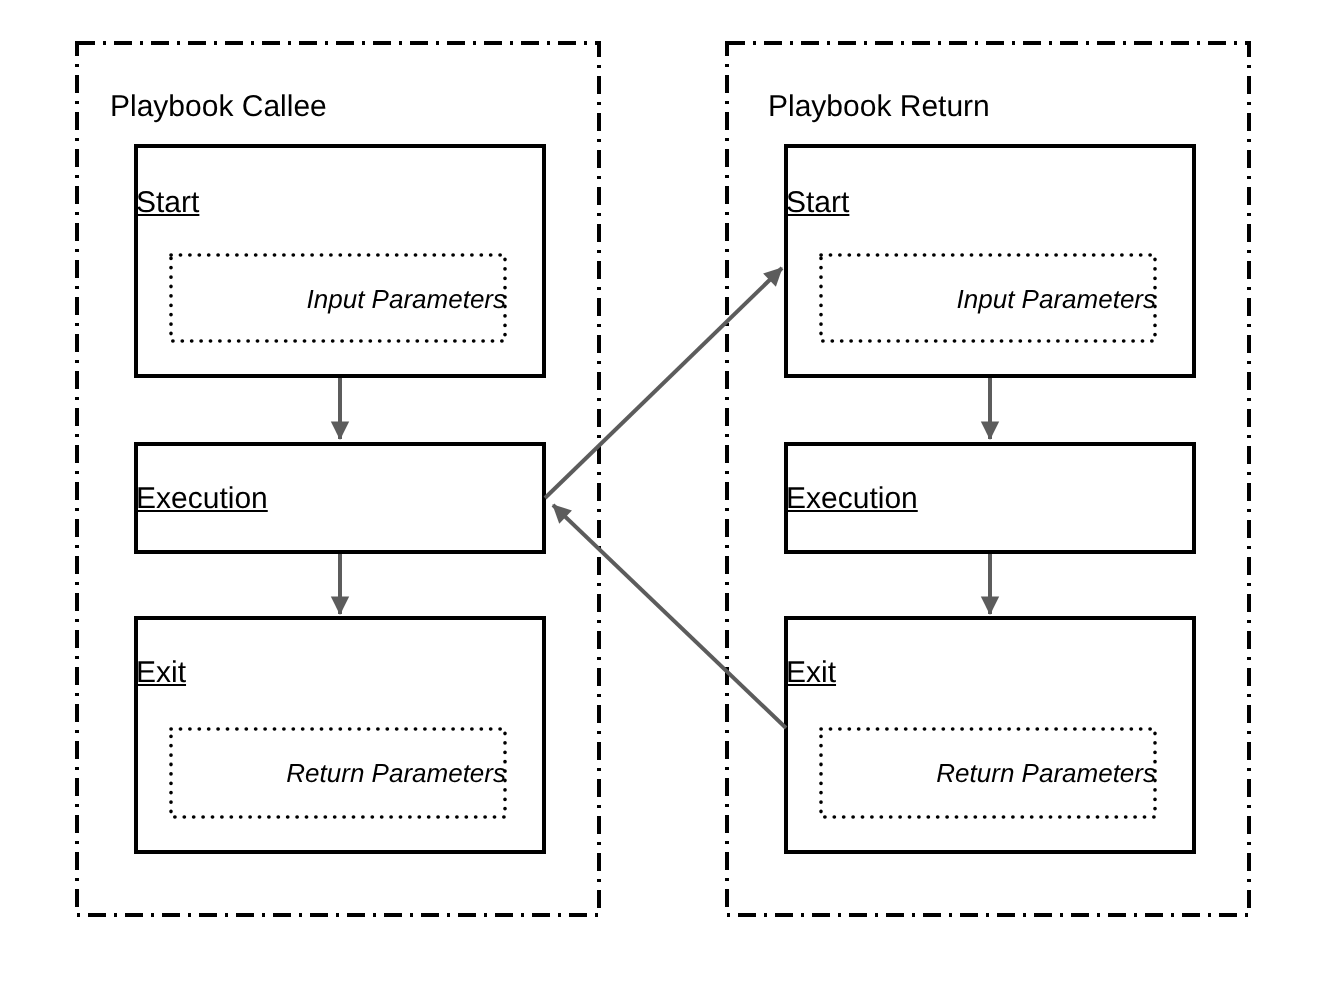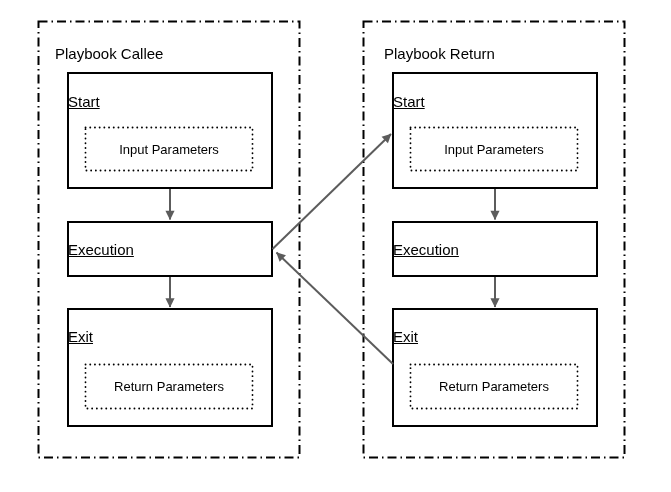--- a/index.html
+++ b/index.html
@@ -54,22 +54,23 @@
     font-size: 15px;
   }
   .node-label {
     font-size: 15px;
     text-decoration: underline;
     text-align: left;
     width: 204px;
   }
   .param-label {
     font-size: 13px;
-    text-align: center;
+    text-align: right;
     width: 168px;
+    font-style: italic;
   }
 </style>
 </head>
 <body>
 
 <div class="canvas">
 
   <svg width="671" height="492" viewBox="0 0 671 492">
     <defs>
       <marker id="arrowhead" viewBox="0 0 12 12" refX="10.5" refY="6" markerWidth="7.5" markerHeight="5.5" orient="auto-start-reverse">

